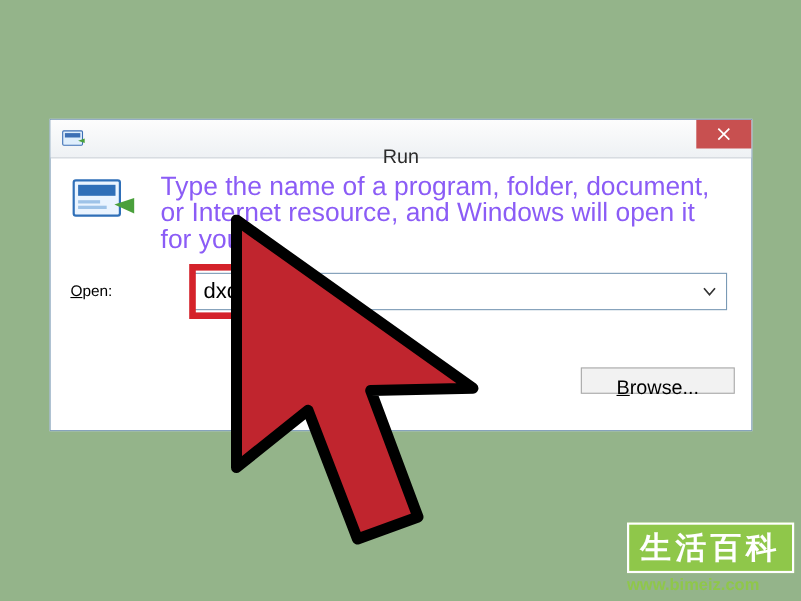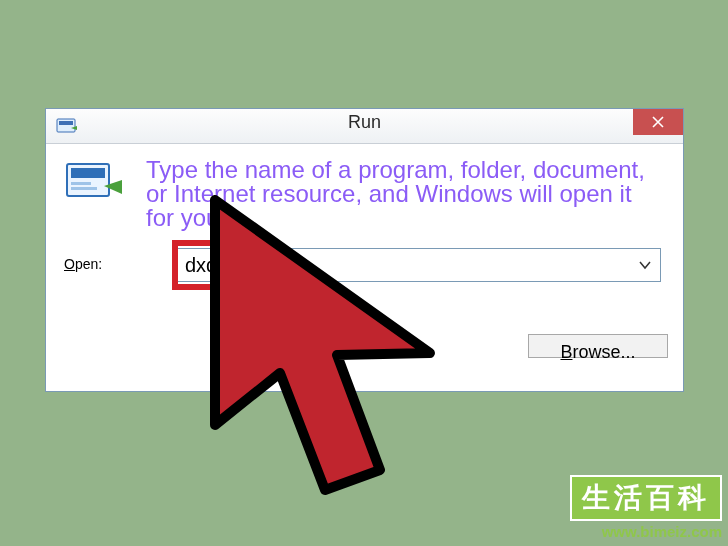--- a/index.html
+++ b/index.html
@@ -21,21 +21,21 @@
   height:34px;
   background:linear-gradient(#fdfdfd,#eef1f4);
   border-bottom:1px solid #c9cfd6;
   position:relative;
 }
 .titlebar .sys-icon{
   position:absolute;left:10px;top:7px;
   width:22px;height:20px;
 }
 .titlebar .title-text{
-  position:absolute;left:0;right:0;top:3px;
+  position:absolute;left:0;right:0;top:23px;
   text-align:center;font-size:18px;color:#2b2b2b;
 }
 .close-btn{
   position:absolute;right:0;top:0;
   width:50px;height:26px;
   background:#c85050;
   display:flex;align-items:center;justify-content:center;
   color:#fff;
 }
 .close-btn svg{display:block}
@@ -80,21 +80,21 @@
   box-sizing:border-box;
 }
 .btn.ok{left:190px;top:190px}
 .btn.browse{left:482px;top:190px}
 .cursor{
   position:absolute;left:205px;top:195px;
   pointer-events:none;
 }
 .watermark{
   position:absolute;right:6px;bottom:6px;
-  text-align:right;pointer-events:none;
+  text-align:left;pointer-events:none;
 }
 .wm-box{
   display:inline-block;background:#8fc74a;border:2px solid #fff;
   padding:2px 10px;font-weight:700;color:#fff;font-size:28px;
   letter-spacing:4px;
 }
 .wm-url{
   color:#8fc74a;font-size:15px;font-weight:700;
   margin-top:2px;
 }

